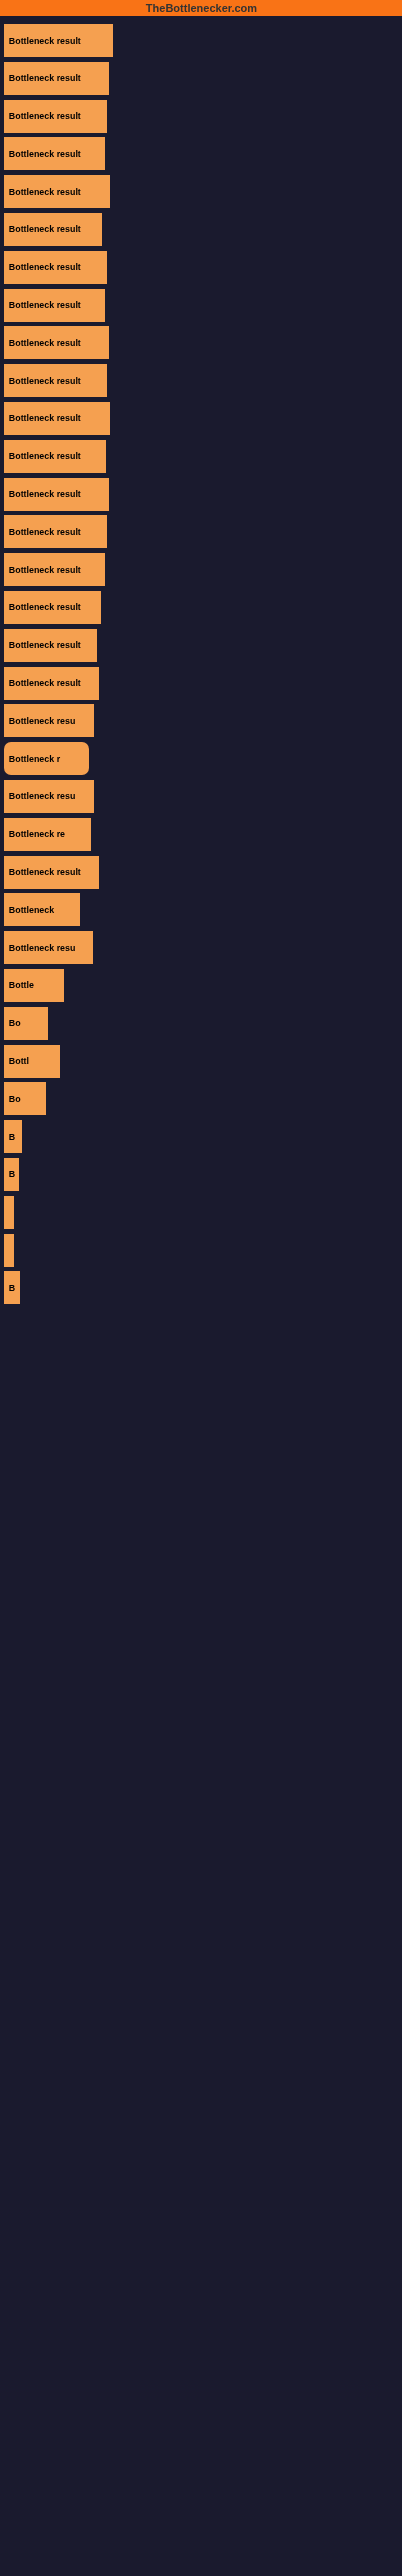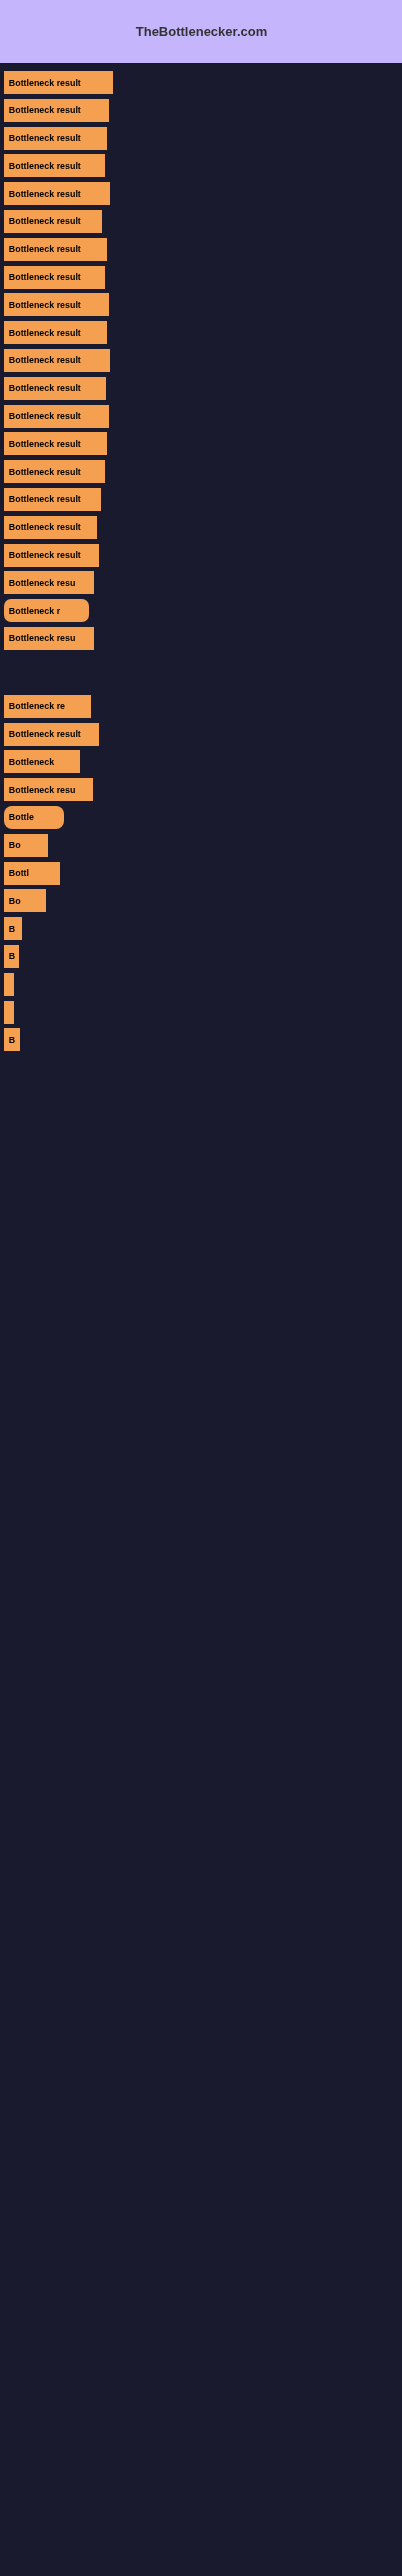--- a/index.html
+++ b/index.html
@@ -11,24 +11,24 @@
     body {
       width: 403px;
       min-height: 2576px;
       background-color: #1a1a2e;
       font-family: Arial, sans-serif;
       position: relative;
     }
 
     .header {
       text-align: center;
-      padding: 24px 0;
+      padding: 2px 0;
       color: #333;
-      background-color: #c4b5fd;
-      font-size: 13px;
+      background-color: #f97316;
+      font-size: 11px;
       font-weight: bold;
     }
 
     .bars-container {
       padding: 8px 4px;
       background-color: #1a1a2e;
     }
 
     .bar-row {
       margin-bottom: 4.8px;
@@ -39,21 +39,21 @@
     .bar {
       background-color: #f5a050;
       color: #000;
       font-size: 8.9px;
       font-weight: bold;
       padding: 3.2px 4.8px;
       white-space: nowrap;
       overflow: hidden;
       display: flex;
       align-items: center;
-      height: 23px;
+      height: 33px;
     }
   </style>
 </head>
 <body>
 
 <div>
   <div class="header">
     <span>TheBottlenecker.com</span>
   </div>
 </div>
@@ -116,33 +116,33 @@
     <div class="bar-row">
       <div class="bar" style="width: 90px;">Bottleneck resu</div>
     </div>
     <div class="bar-row">
       <div class="bar" style="width: 85px; border-radius: 7px;">Bottleneck r</div>
     </div>
     <div class="bar-row">
       <div class="bar" style="width: 90px;">Bottleneck resu</div>
     </div>
     <div class="bar-row">
-      <div class="bar" style="width: 87px; margin-top: 40px;">Bottleneck re</div>
+      <div class="bar" style="width: 87px;">Bottleneck re</div>
     </div>
     <div class="bar-row">
       <div class="bar" style="width: 95px;">Bottleneck result</div>
     </div>
     <div class="bar-row">
       <div class="bar" style="width: 76px;">Bottleneck</div>
     </div>
     <div class="bar-row">
       <div class="bar" style="width: 89px;">Bottleneck resu</div>
     </div>
     <div class="bar-row">
-      <div class="bar" style="width: 60px; border-radius: 8px;">Bottle</div>
+      <div class="bar" style="width: 60px;">Bottle</div>
     </div>
     <div class="bar-row">
       <div class="bar" style="width: 44px;">Bo</div>
     </div>
     <div class="bar-row">
       <div class="bar" style="width: 56px; text-align: center;">Bottl</div>
     </div>
     <div class="bar-row">
       <div class="bar" style="width: 42px;">Bo</div>
     </div>

